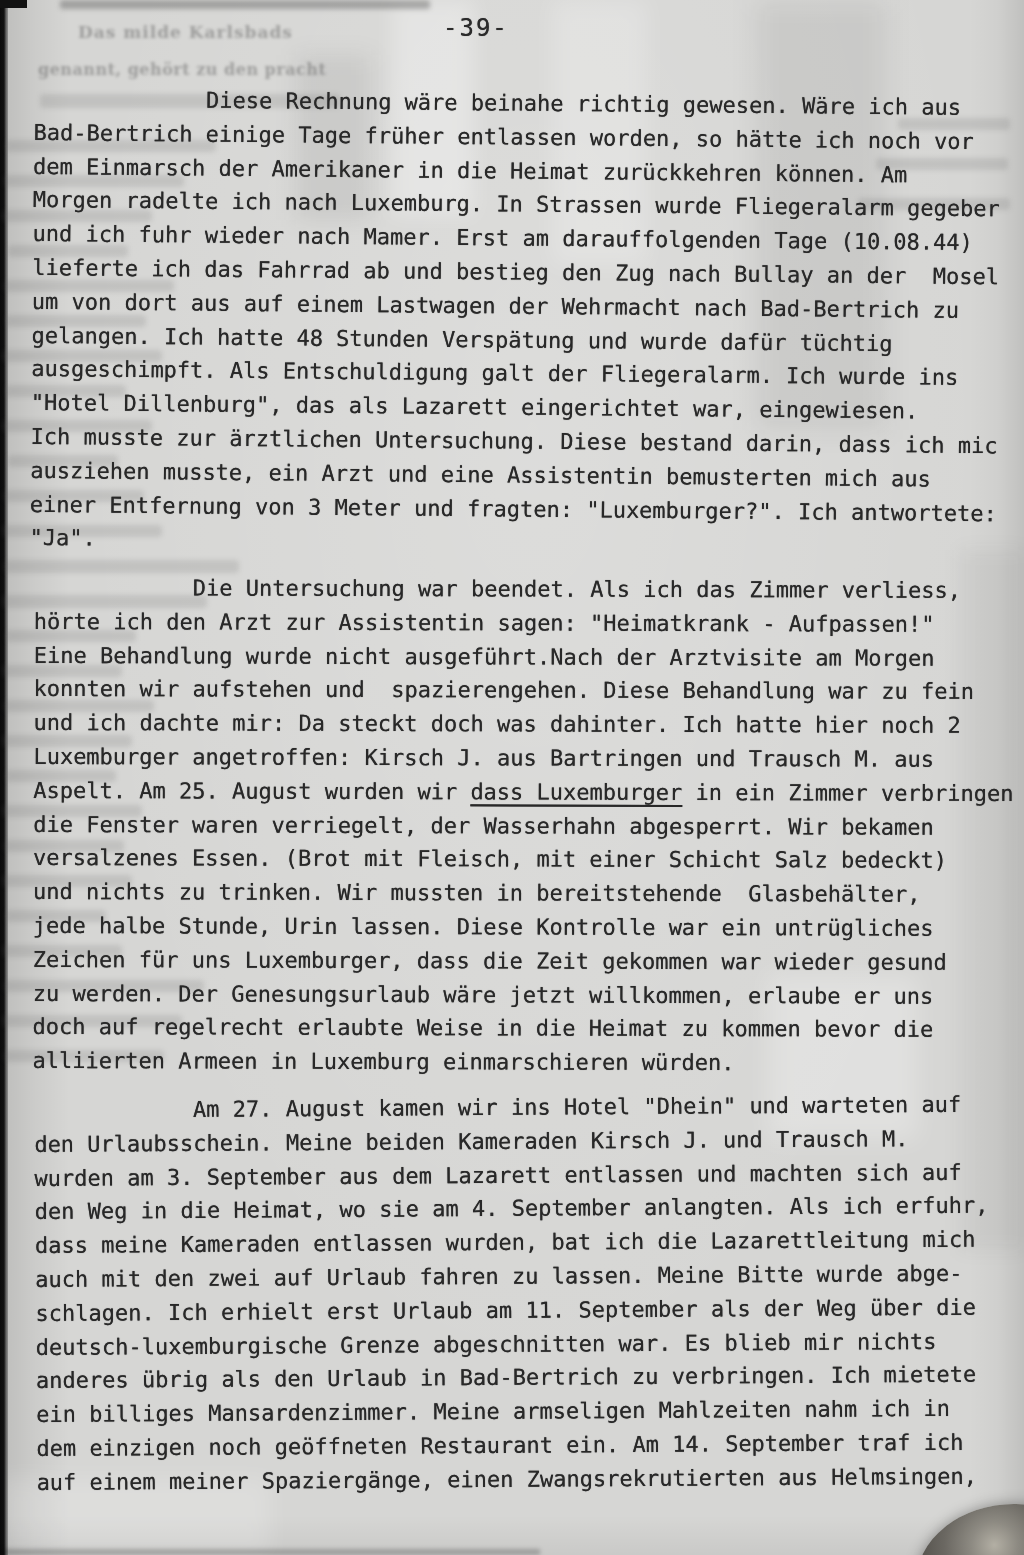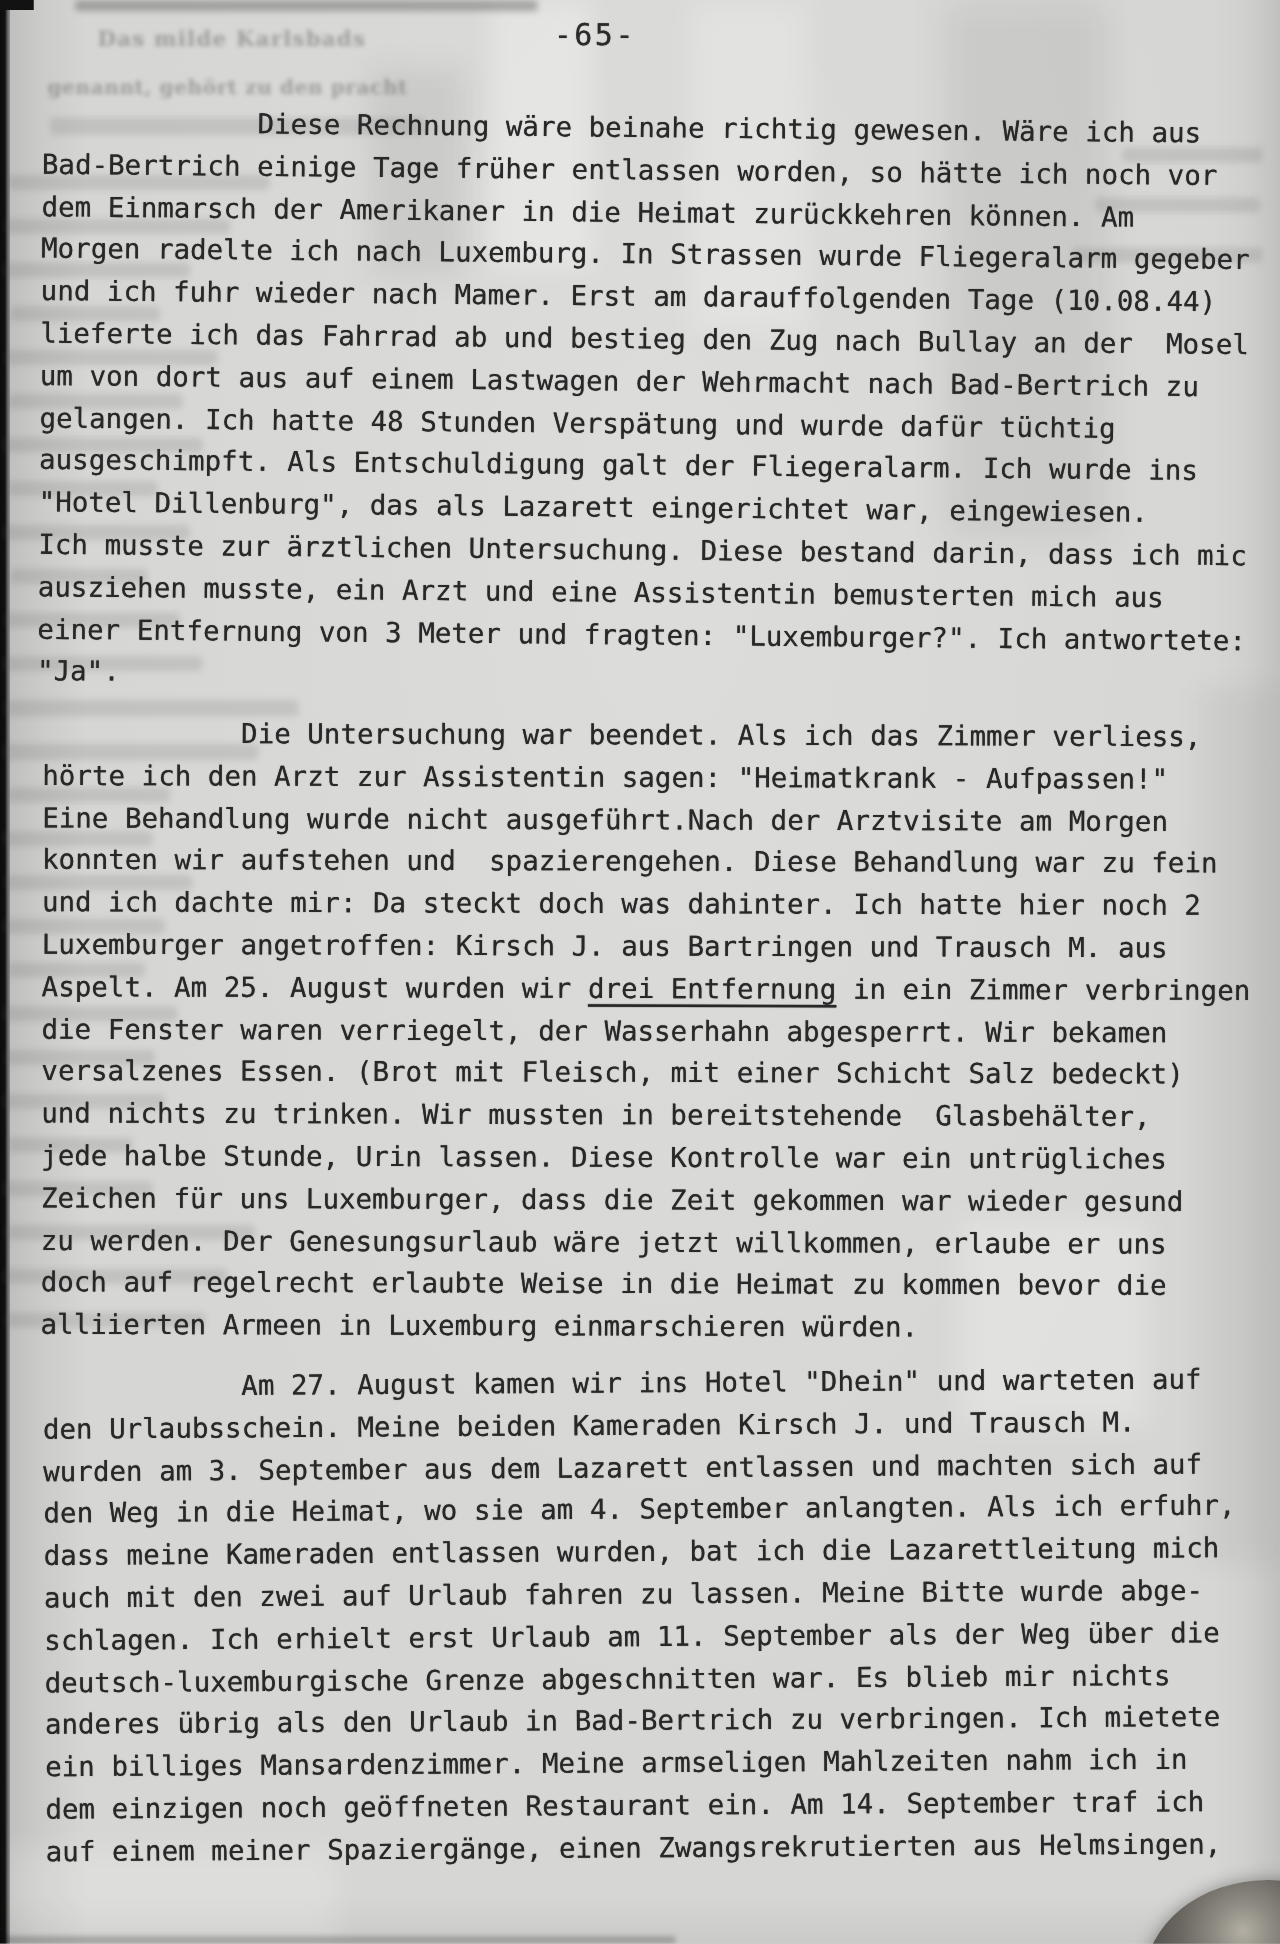--- a/index.html
+++ b/index.html
@@ -134,21 +134,21 @@
       <div class="smudge" style="left: 6px; top: 910px; width: 100px; height: 12px;"></div>
       <div class="smudge" style="left: 2px; top: 945px; width: 120px; height: 12px;"></div>
       <div class="smudge" style="left: 4px; top: 980px; width: 200px; height: 12px;"></div>
       <div class="smudge" style="left: 2px; top: 1015px; width: 180px; height: 12px;"></div>
       <div class="smudge" style="left: 4px; top: 1050px; width: 160px; height: 12px;"></div>
       <div class="smudge" style="left: 898px; top: 118px; width: 112px; height: 12px;"></div>
       <div class="smudge" style="left: 876px; top: 158px; width: 132px; height: 12px;"></div>
       <div class="smudge" style="left: 858px; top: 198px; width: 152px; height: 12px;"></div>
     </div>
 
-  <div class="page-number">-65-</div>
+  <div class="page-number">-39-</div>
 
   <div class="text-column" id="text-column">
       <div class="paragraph">
         <div class="line"><span>             Diese Rechnung wäre beinahe richtig gewesen. Wäre ich aus</span></div>
         <div class="line"><span>Bad-Bertrich einige Tage früher entlassen worden, so hätte ich noch vor</span></div>
         <div class="line"><span>dem Einmarsch der Amerikaner in die Heimat zurückkehren können. Am</span></div>
         <div class="line"><span>Morgen radelte ich nach Luxemburg. In Strassen wurde Fliegeralarm gegeber</span></div>
         <div class="line"><span>und ich fuhr wieder nach Mamer. Erst am darauffolgenden Tage (10.08.44)</span></div>
         <div class="line"><span>lieferte ich das Fahrrad ab und bestieg den Zug nach Bullay an der  Mosel</span></div>
         <div class="line"><span>um von dort aus auf einem Lastwagen der Wehrmacht nach Bad-Bertrich zu</span></div>
@@ -160,21 +160,21 @@
         <div class="line"><span>einer Entfernung von 3 Meter und fragten: "Luxemburger?". Ich antwortete:</span></div>
         <div class="line"><span>"Ja".</span></div>
       </div>
       <div class="paragraph">
         <div class="line"><span>            Die Untersuchung war beendet. Als ich das Zimmer verliess,</span></div>
         <div class="line"><span>hörte ich den Arzt zur Assistentin sagen: "Heimatkrank - Aufpassen!"</span></div>
         <div class="line"><span>Eine Behandlung wurde nicht ausgeführt.Nach der Arztvisite am Morgen</span></div>
         <div class="line"><span>konnten wir aufstehen und  spazierengehen. Diese Behandlung war zu fein</span></div>
         <div class="line"><span>und ich dachte mir: Da steckt doch was dahinter. Ich hatte hier noch 2</span></div>
         <div class="line"><span>Luxemburger angetroffen: Kirsch J. aus Bartringen und Trausch M. aus</span></div>
-        <div class="line"><span>Aspelt. Am 25. August wurden wir </span><span class="underlined">drei Entfernung</span><span> in ein Zimmer verbringen</span></div>
+        <div class="line"><span>Aspelt. Am 25. August wurden wir </span><span class="underlined">dass Luxemburger</span><span> in ein Zimmer verbringen</span></div>
         <div class="line"><span>die Fenster waren verriegelt, der Wasserhahn abgesperrt. Wir bekamen</span></div>
         <div class="line"><span>versalzenes Essen. (Brot mit Fleisch, mit einer Schicht Salz bedeckt)</span></div>
         <div class="line"><span>und nichts zu trinken. Wir mussten in bereitstehende  Glasbehälter,</span></div>
         <div class="line"><span>jede halbe Stunde, Urin lassen. Diese Kontrolle war ein untrügliches</span></div>
         <div class="line"><span>Zeichen für uns Luxemburger, dass die Zeit gekommen war wieder gesund</span></div>
         <div class="line"><span>zu werden. Der Genesungsurlaub wäre jetzt willkommen, erlaube er uns</span></div>
         <div class="line"><span>doch auf regelrecht erlaubte Weise in die Heimat zu kommen bevor die</span></div>
         <div class="line"><span>alliierten Armeen in Luxemburg einmarschieren würden.</span></div>
       </div>
       <div class="paragraph">

